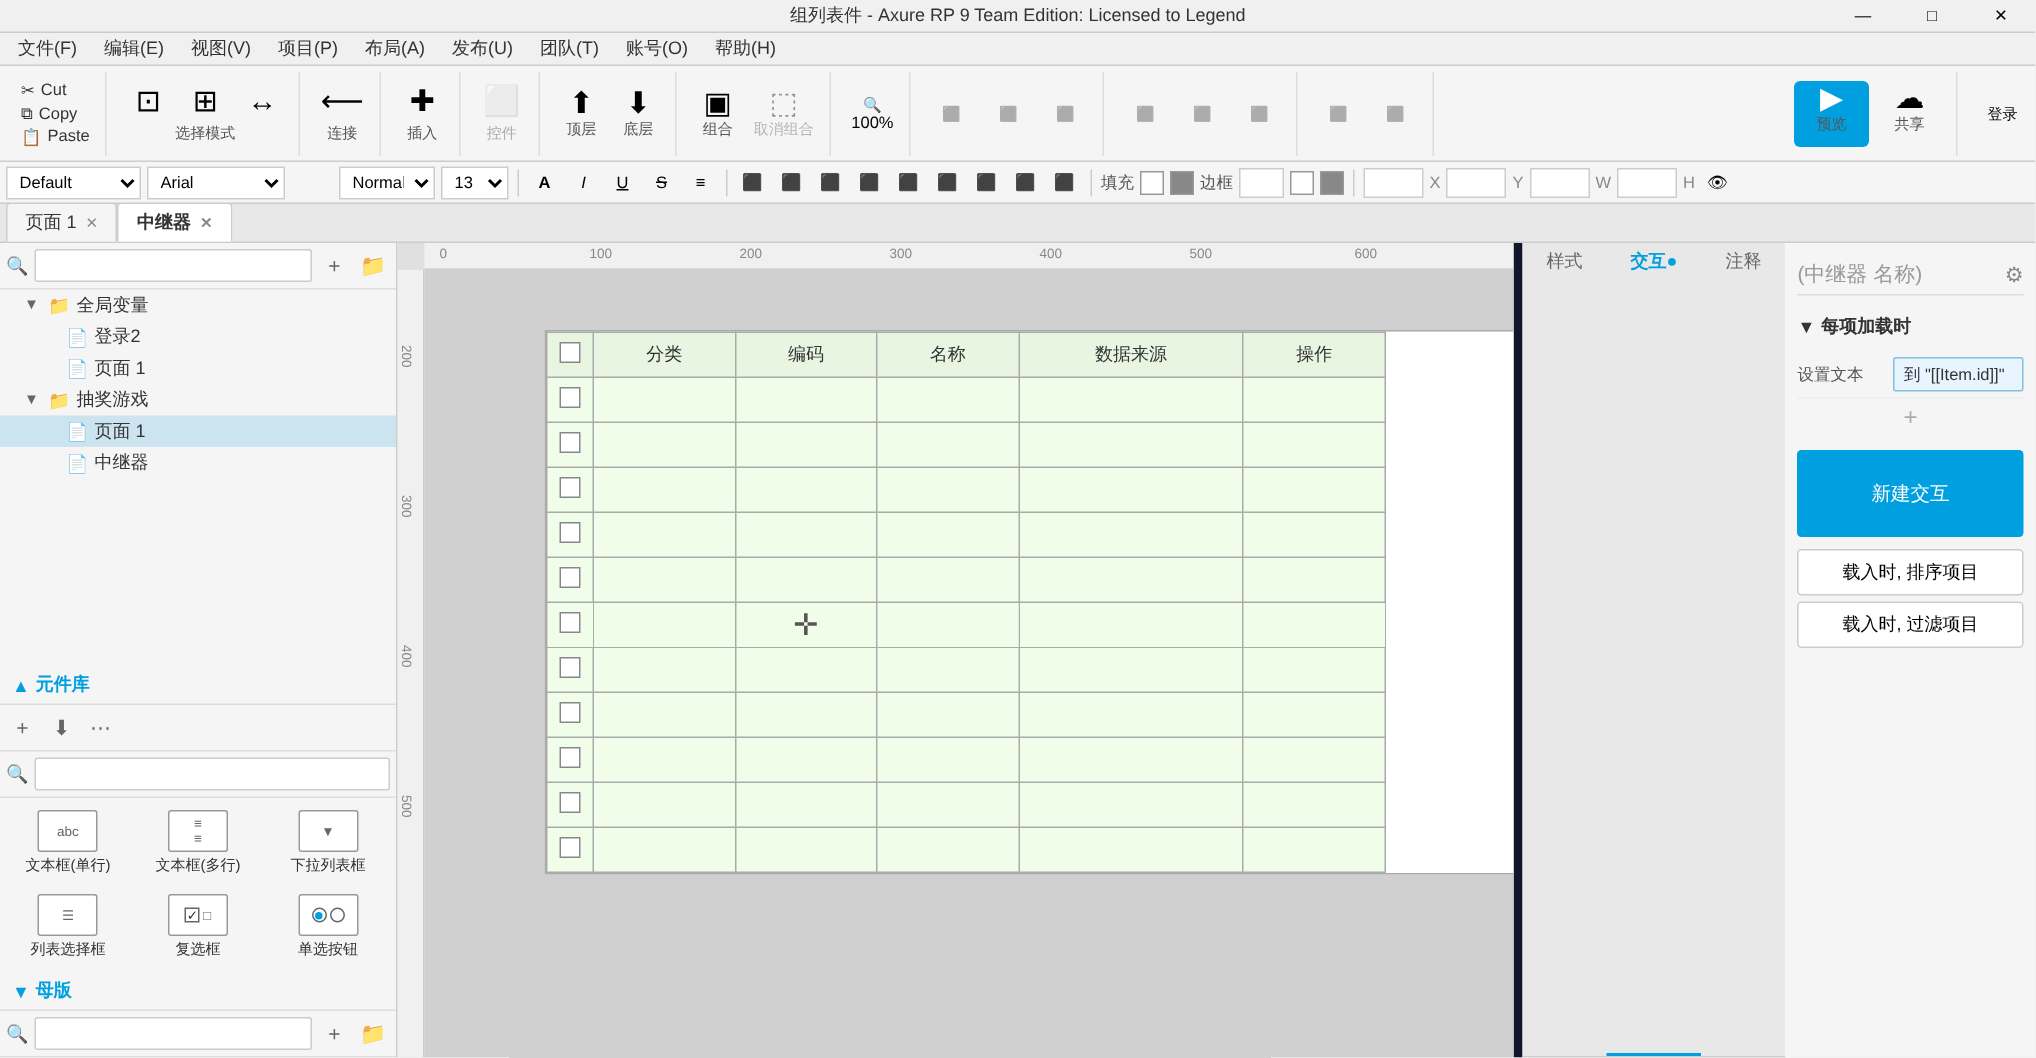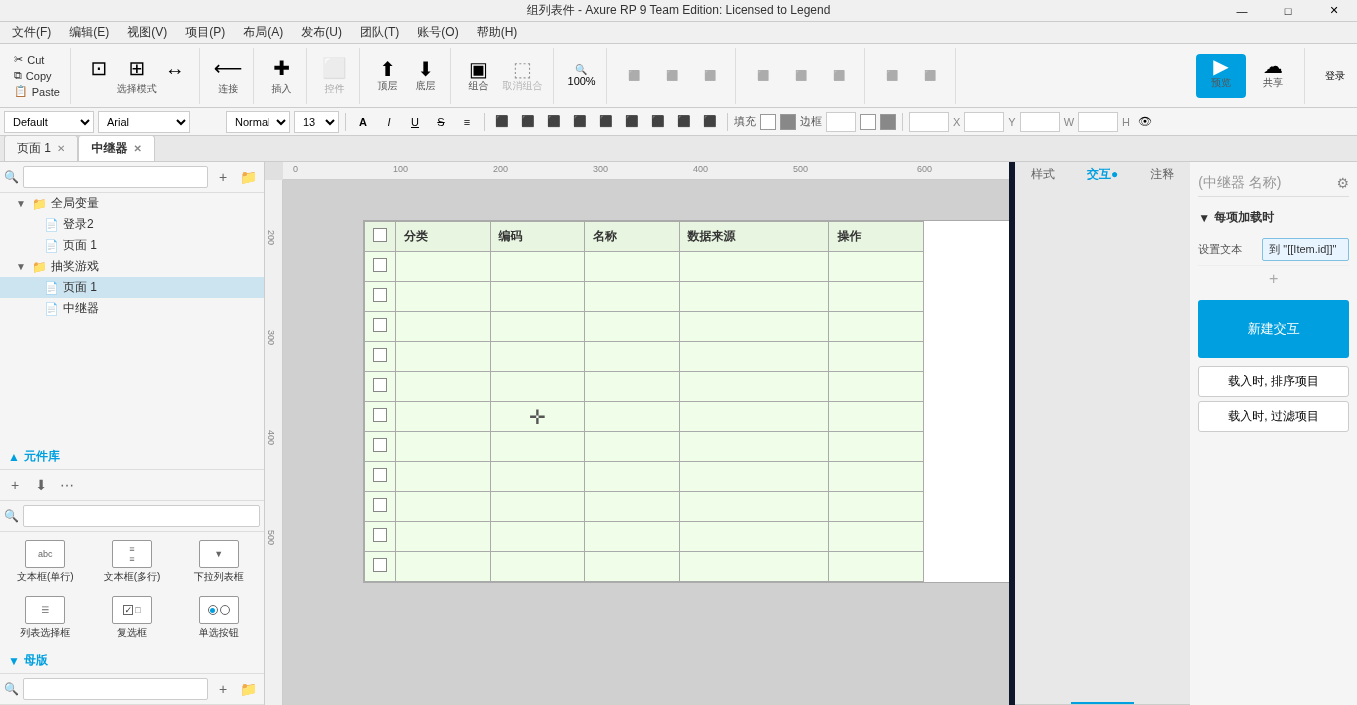--- a/index.html
+++ b/index.html
@@ -309,22 +309,22 @@
     }
     .table-widget table {
       border-collapse: collapse;
       width: 560px;
     }
     .table-widget th {
       background: #e8f5e0;
       border: 1px solid #aaa;
       padding: 6px 8px;
       font-size: 12px;
-      text-align: left;
-      font-weight: bold;
+      text-align: center;
+      font-weight: normal;
     }
     .table-widget td {
       background: #f0fde8;
       border: 1px solid #aaa;
       padding: 6px 8px;
       font-size: 12px;
       height: 30px;
     }
     .table-widget td.checkbox-cell {
       width: 30px;
@@ -815,21 +815,21 @@
   <div class="canvas-area">
 
     <div class="ruler-h">
       <div style="position:relative;width:100%;height:100%;">
         <span class="ruler-mark" style="left:10px;">0</span>
         <span class="ruler-mark" style="left:110px;">100</span>
         <span class="ruler-mark" style="left:210px;">200</span>
         <span class="ruler-mark" style="left:310px;">300</span>
         <span class="ruler-mark" style="left:410px;">400</span>
         <span class="ruler-mark" style="left:510px;">500</span>
-        <span class="ruler-mark" style="left:634px;">600</span>
+        <span class="ruler-mark" style="left:620px;">600</span>
       </div>
     </div>
 
     <div class="ruler-v">
       <div style="position:relative;width:100%;height:100%;">
         <span style="position:absolute;top:50px;left:1px;font-size:9px;color:#888;writing-mode:vertical-rl;">200</span>
         <span style="position:absolute;top:150px;left:1px;font-size:9px;color:#888;writing-mode:vertical-rl;">300</span>
         <span style="position:absolute;top:250px;left:1px;font-size:9px;color:#888;writing-mode:vertical-rl;">400</span>
         <span style="position:absolute;top:350px;left:1px;font-size:9px;color:#888;writing-mode:vertical-rl;">500</span>
       </div>

